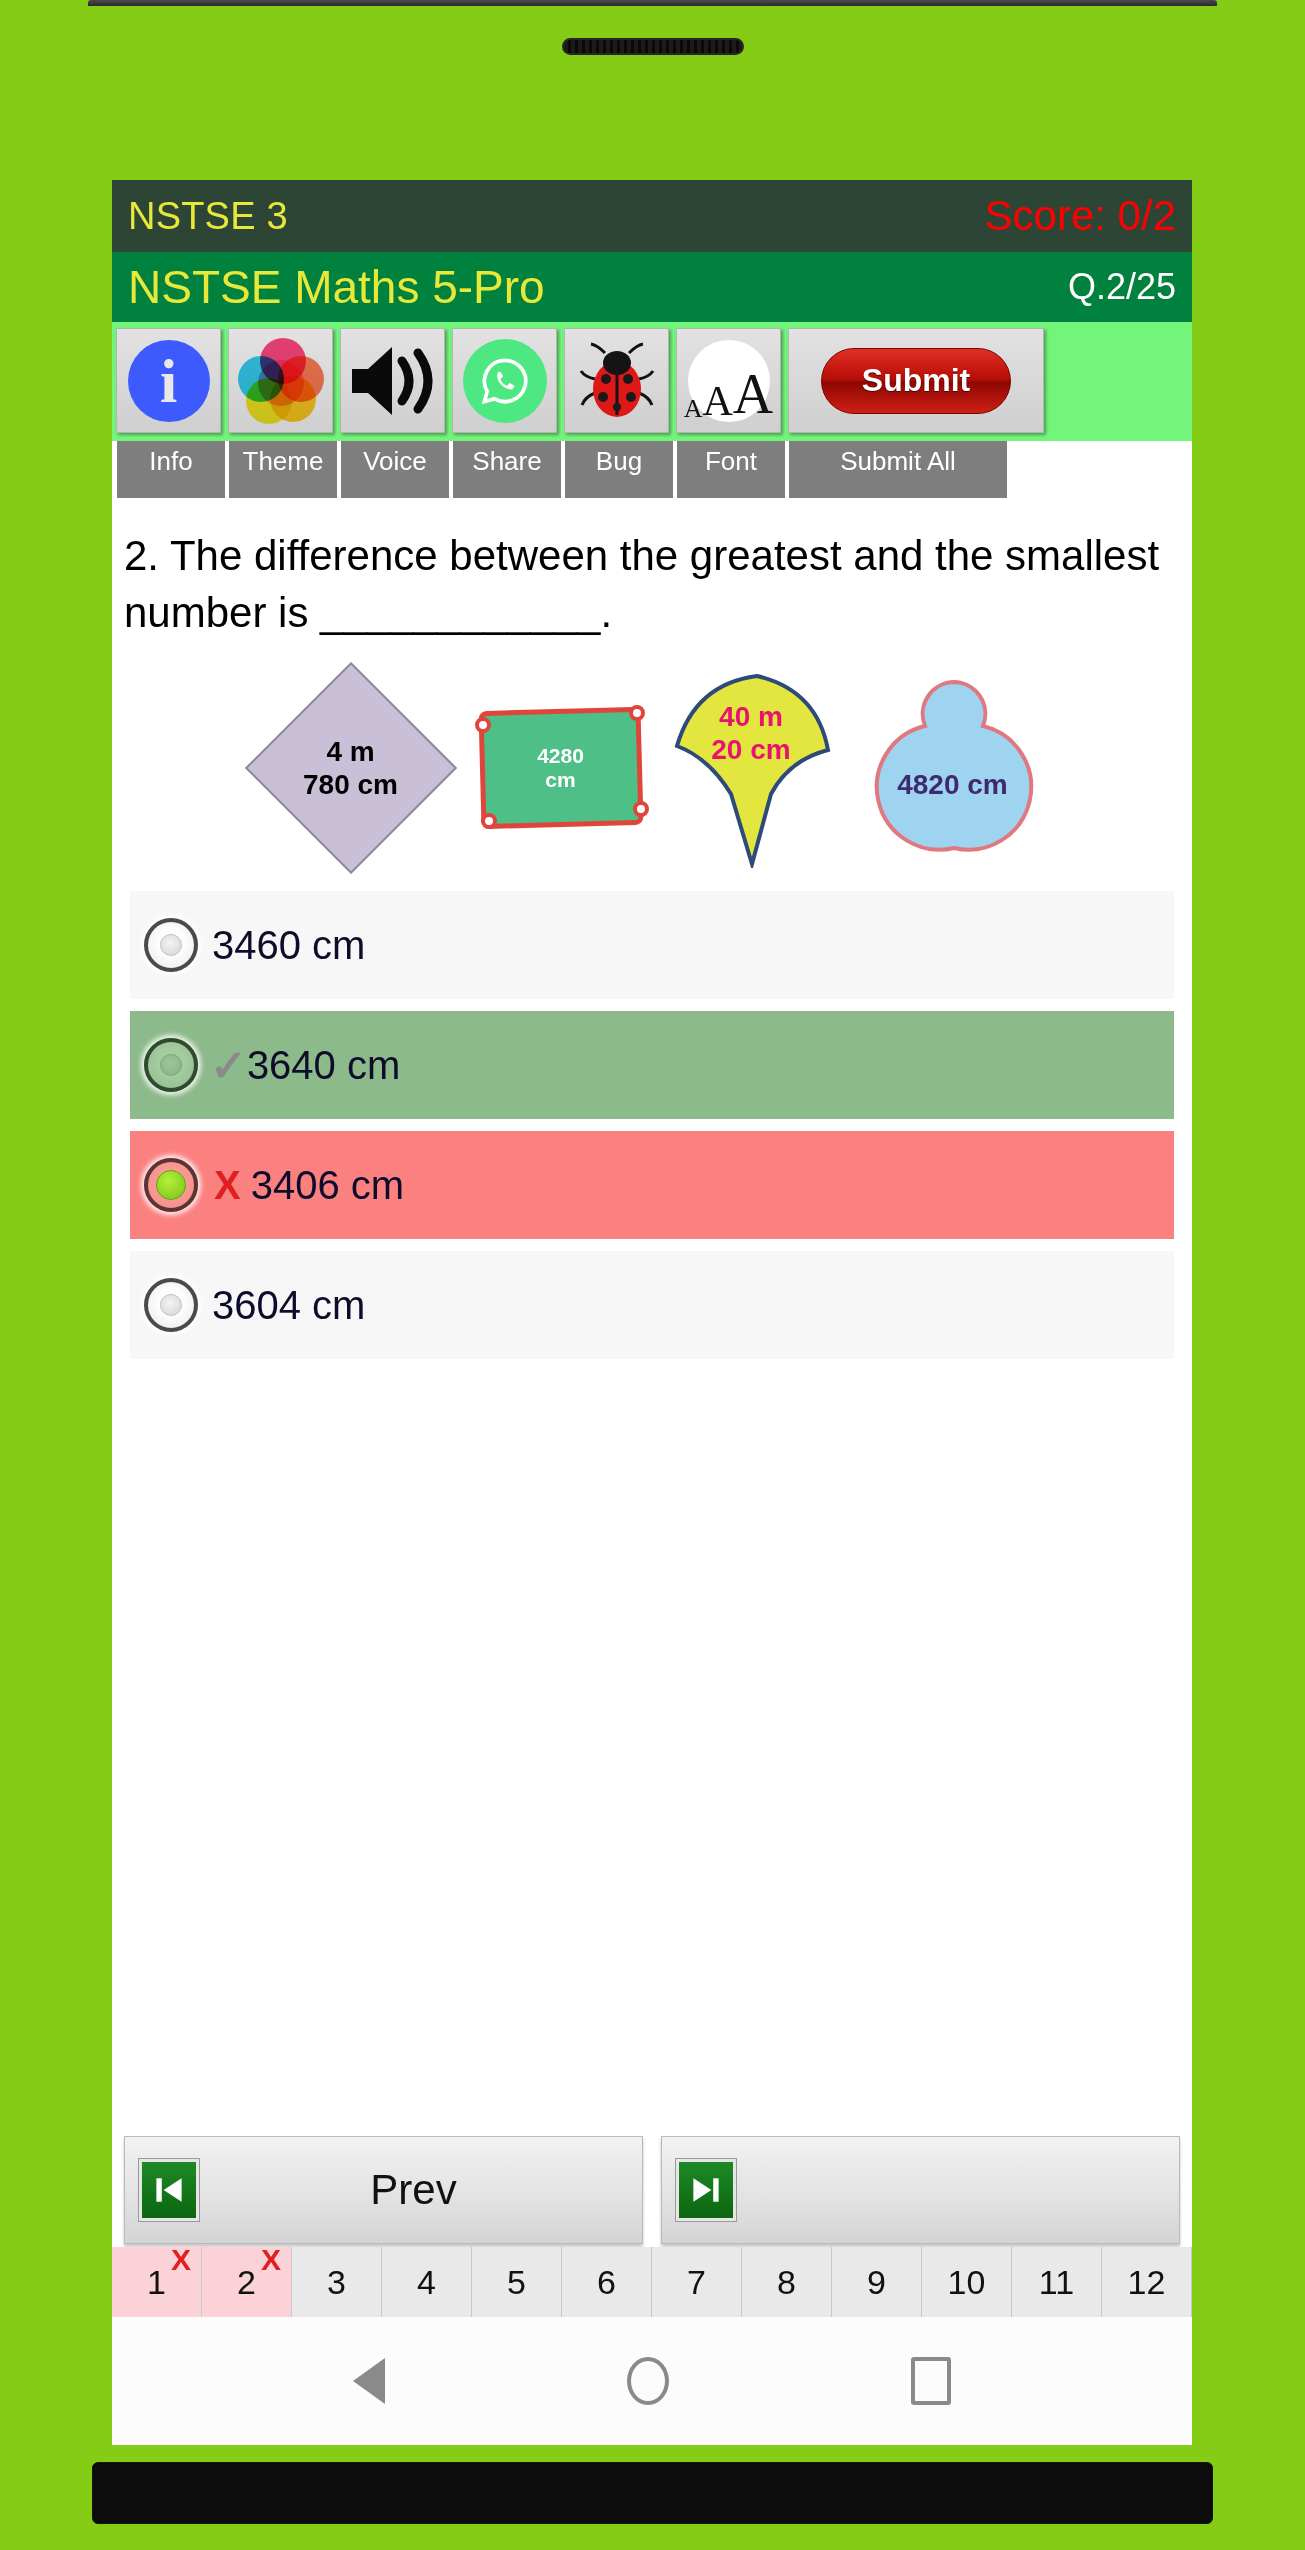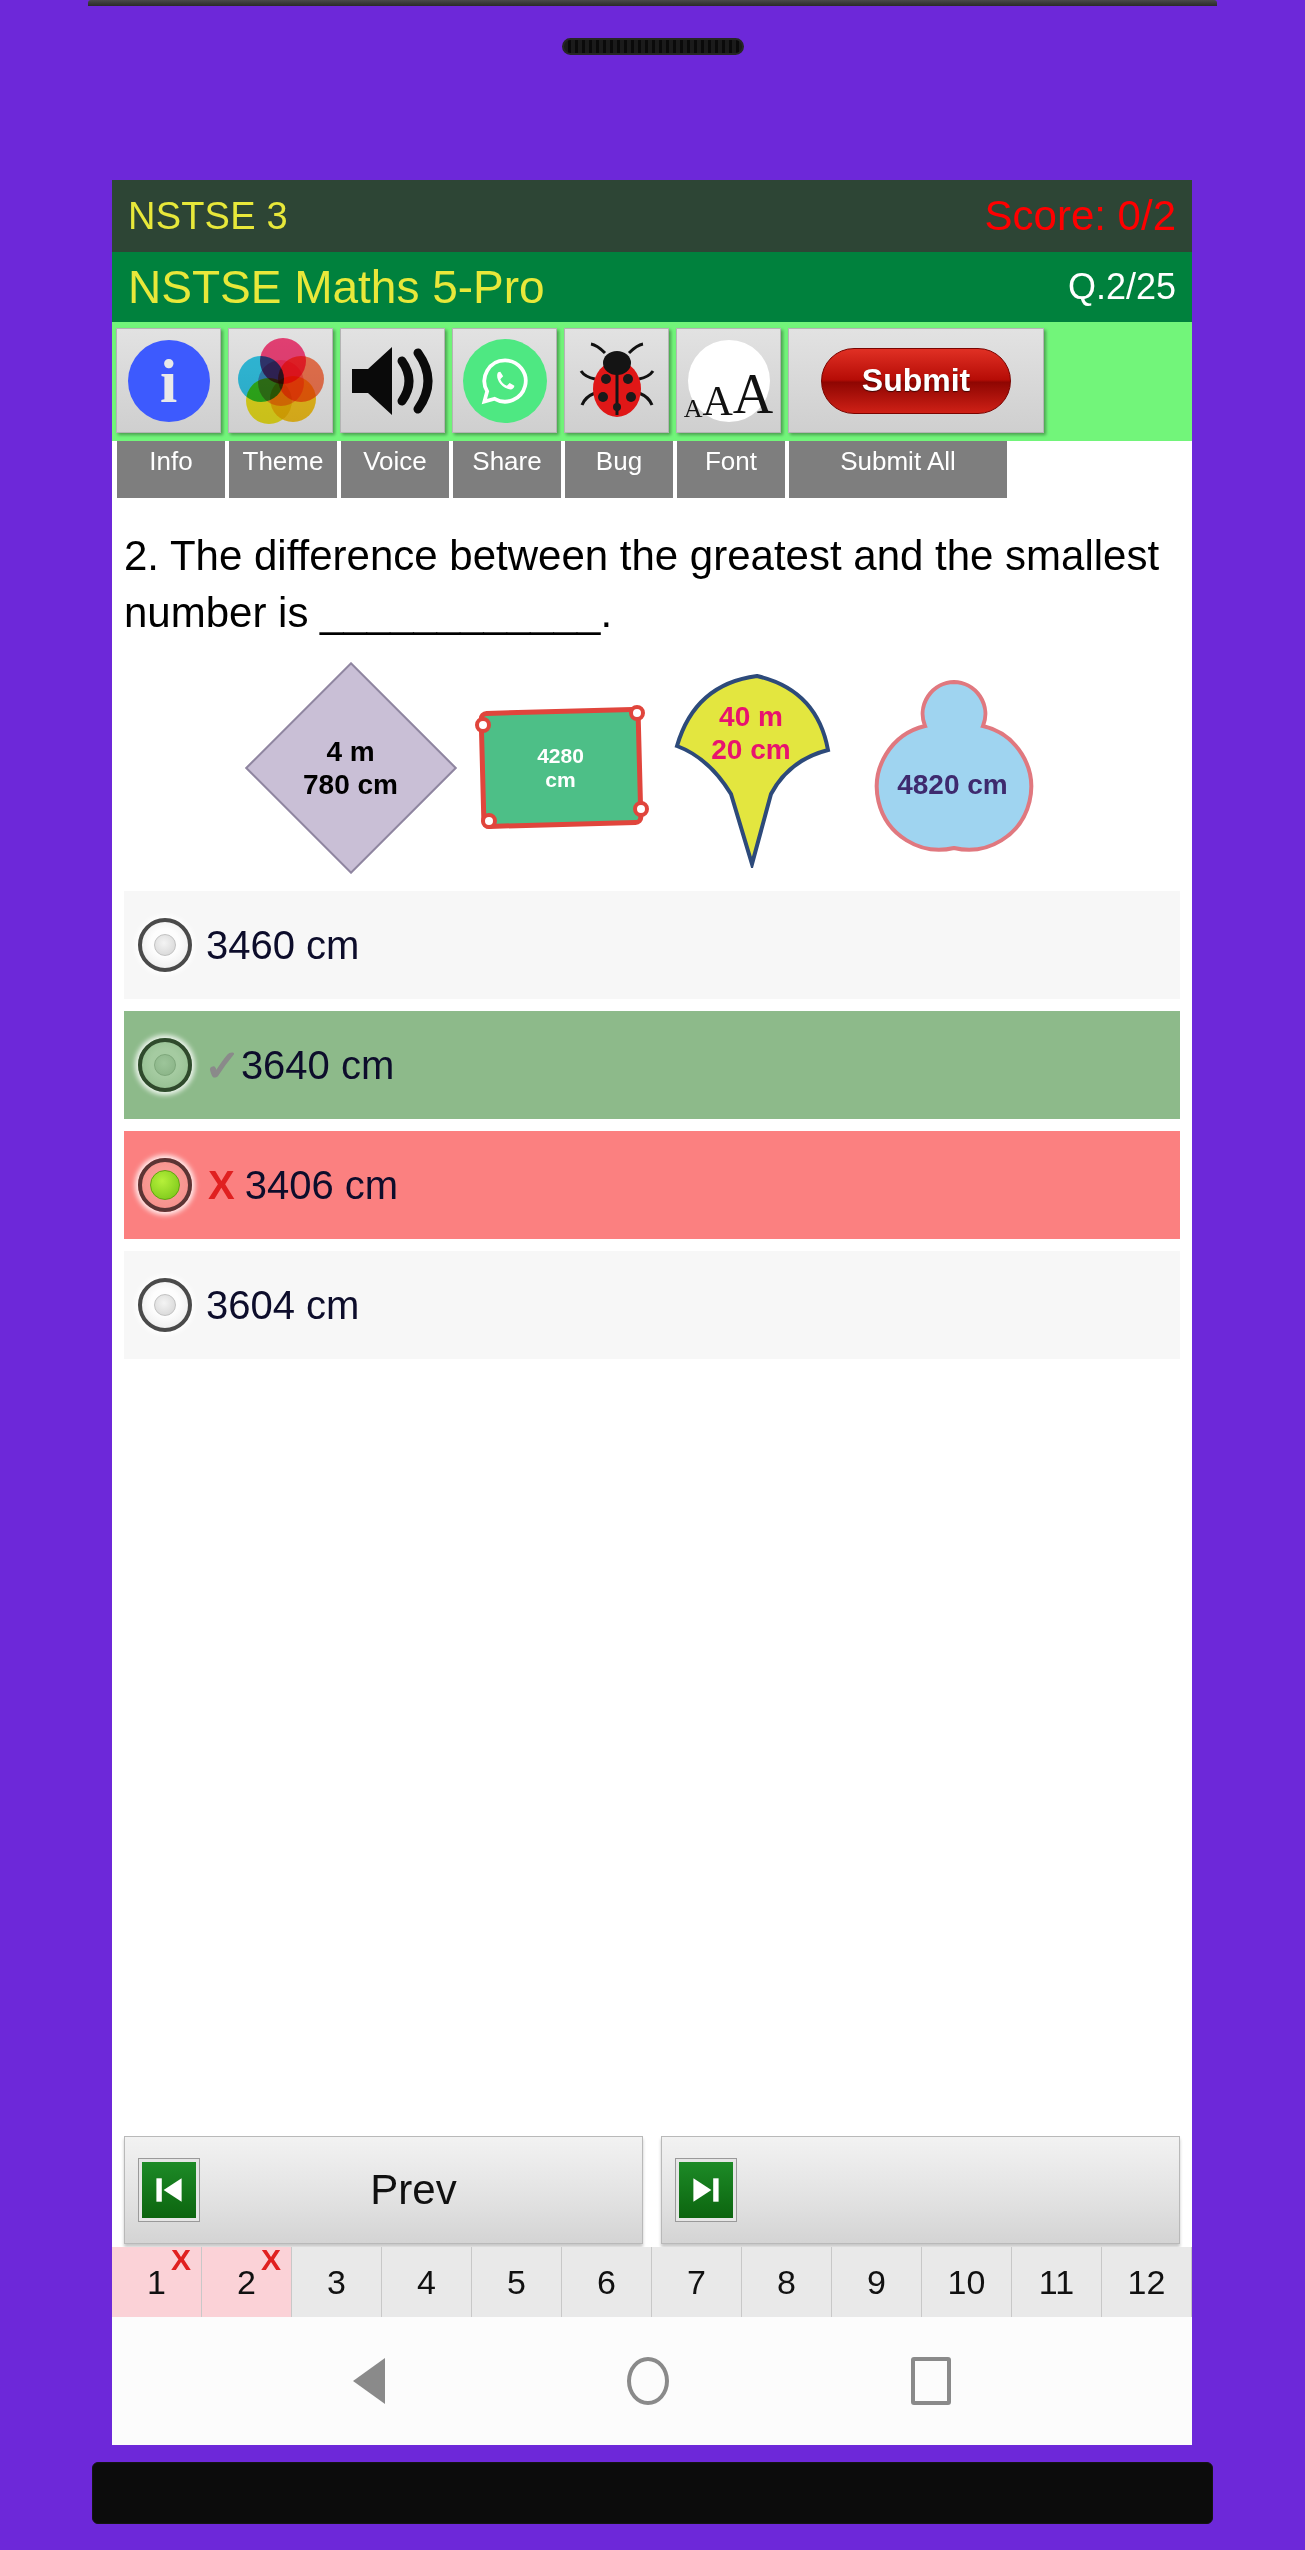--- a/index.html
+++ b/index.html
@@ -6,21 +6,21 @@
   html, body {
     width: 1305px; height: 2550px;
     background: #000;
     font-family: "Liberation Sans", sans-serif;
     overflow: hidden;
   }
 
   
   #device {
     position: absolute; inset: 0;
-    background: #6d28d9;
+    background: #84cc16;
   }
   #frame-top-bezel {
     position: absolute; top: 0; left: 88px; right: 88px; height: 6px;
     background: linear-gradient(to bottom,#4a4a4a,#2a2a2a);
     border-radius: 3px 3px 0 0;
   }
   #speaker-grille {
     position: absolute; top: 38px; left: 50%; transform: translateX(-50%);
     width: 182px; height: 17px;
     border: 2px solid #262626;
@@ -172,21 +172,21 @@
     position:absolute; width: 16px; height: 16px; border-radius: 50%;
     border: 4px solid #e0453c; background: #fff; z-index: 4;
   }
   #shape-green-lbl { font-size: 21px; color: #fff; }
 
   #shape-yellow-lbl { font-size: 28px; color: #e8136f; }
 
   #shape-blue-lbl { font-size: 28px; color: #3e2a6e; }
 
   
-  #options { margin-top: 18px; padding: 0 12px; }
+  #options { margin-top: 18px; padding: 0 18px; }
   .option-row {
     display: flex; align-items: center;
     height: 108px; margin-bottom: 12px;
     padding-left: 14px;
     background: #f7f7f7;
   }
   .option-row.correct  { background: #8dba8a; }
   .option-row.wrong    { background: #fb8080; }
 
   .radio {

